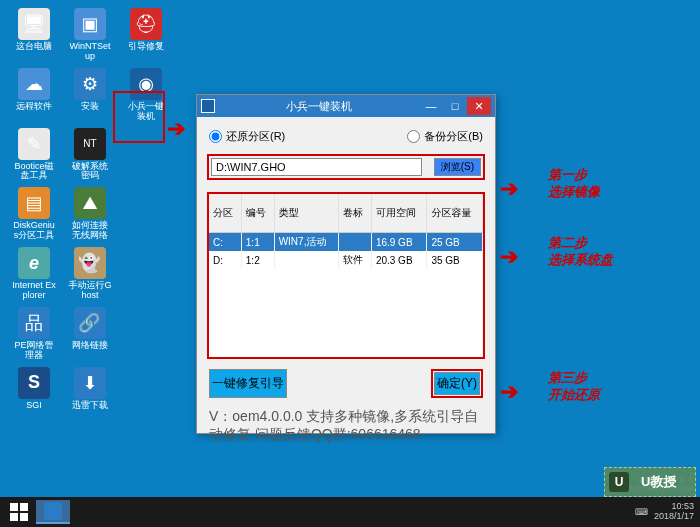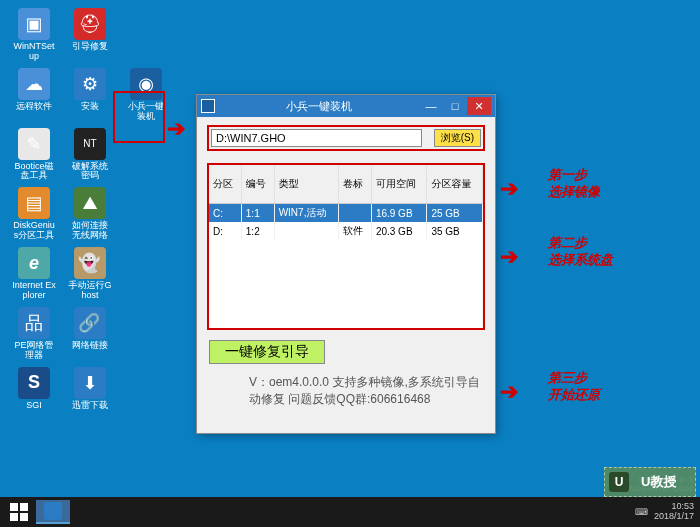--- a/index.html
+++ b/index.html
@@ -40,35 +40,35 @@
 .titlebar .wclose { background: #d03030; color: #fff; }
 
 .win-body { padding: 8px 10px; font-size: 11px; }
 .radios { display: flex; justify-content: space-between; margin: 4px 2px 10px; }
 .radios label { display: flex; align-items: center; gap: 4px; cursor: pointer; }
 .radios input { cursor: pointer; }
 
 .field-label { font-size: 11px; margin: 4px 0; }
 .path-row { display: flex; gap: 12px; border: 2px solid #d00000; padding: 2px; margin-bottom: 12px; }
 .path-input { flex: 1; height: 18px; border: 1px solid #888; font-size: 11px; padding: 0 4px; background: #fff; }
-.browse-btn { height: 18px; font-size: 10px; padding: 0 6px; border: 1px solid #888; background: #fde047; cursor: pointer; }
+.browse-btn { height: 18px; font-size: 10px; padding: 0 6px; border: 1px solid #888; background: #3b82f6; cursor: pointer; }
 
 .table-box { border: 2px solid #d00000; margin-top: 10px; }
 .tbl { width: 100%; border-collapse: collapse; font-size: 10px; background: #fff; }
 .tbl th { background: #f0f0f0; border-bottom: 1px solid #ccc; padding: 12px 4px; font-weight: normal; text-align: left; border-right: 1px solid #e0e0e0; }
 .tbl td { padding: 2px 4px; border-right: 1px solid #f0f0f0; }
 .tbl tr.selrow td { background: #2b7cc4; color: #fff; }
 .tbl-body-space { height: 88px; background: #fff; }
 
 .bottom-btns { display: flex; justify-content: space-between; margin-top: 10px; padding: 0 2px; }
-.bottom-btns button { font-size: 14px; padding: 2px 15px; border: 1px solid #888; background: #bef264; cursor: pointer; }
+.bottom-btns button { font-size: 12px; padding: 2px 2px; border: 1px solid #888; background: #0ea5e9; cursor: pointer; }
 .ok-wrap { border: 2px solid #d00000; padding: 1px; }
 .ok-wrap button { margin: 0; }
 
-.status-line { font-size: 12px; color: #555; margin-top: 8px; padding: 2px; margin-left: 40px; }
+.status-line { font-size: 14px; color: #555; margin-top: 8px; padding: 2px; }
 
 
 .anno { position: absolute; color: #d00000; font-size: 13px; font-weight: bold; font-style: italic; text-align: left; line-height: 1.3; z-index: 6; }
 .anno .arrow-r { position: absolute; font-size: 22px; font-style: normal; }
 .anno1 { top: 167px; left: 548px; }
 .anno1 .arrow-r { left: -48px; top: 8px; }
 .anno2 { top: 235px; left: 548px; }
 .anno2 .arrow-r { left: -48px; top: 8px; }
 .anno3 { top: 370px; left: 548px; }
 .anno3 .arrow-r { left: -48px; top: 8px; }
@@ -91,20 +91,24 @@
 .ulogo { position: absolute; right: 4px; bottom: 30px; width: 92px; height: 30px; background: rgba(90,140,90,0.85); display: flex; align-items: center; padding: 0 4px; z-index: 9; border: 1px dashed #aac8aa; }
 .ulogo .u { width: 20px; height: 20px; background: #2a4a2a; color: #fff; font-weight: bold; font-size: 12px; display: flex; align-items: center; justify-content: center; border-radius: 3px; }
 .ulogo .ut { color: #ffffff; font-size: 13px; font-weight: bold; margin-left: 12px; }
 </style>
 </head>
 <body>
 
 <div class="desktop-icons">
   <div class="icon-row">
     <div class="desktop-icon">
+        <div class="ic ic-white">🖥</div>
+        <div class="lbl">这台电脑</div>
+      </div>
+    <div class="desktop-icon">
         <div class="ic ic-blue1">▣</div>
         <div class="lbl">WinNTSetup</div>
       </div>
     <div class="desktop-icon">
         <div class="ic ic-red">⛑</div>
         <div class="lbl">引导修复</div>
       </div>
   </div>
   <div class="icon-row">
     <div class="desktop-icon">
@@ -179,20 +183,30 @@
   <div class="titlebar">
     <div class="ticon"></div>
     <div class="ttitle">小兵一键装机</div>
     <div class="wbtns">
       <div class="wbtn wmin">—</div>
       <div class="wbtn wmax">□</div>
       <div class="wbtn wclose">✕</div>
     </div>
   </div>
   <div class="win-body">
+    <div class="radios">
+      <label>
+          <input type="radio" checked="" style="">
+          <span>还原分区(R)</span>
+        </label>
+      <label>
+          <input type="radio" style="">
+          <span>备份分区(B)</span>
+        </label>
+    </div>
     <div class="path-row">
       <input class="path-input" value="D:\WIN7.GHO" style="">
       <button class="browse-btn">浏览(S)</button>
     </div>
 
     <div class="table-box">
       <table class="tbl">
         <thead>
             <tr>
           <th>分区</th>
@@ -222,20 +236,23 @@
           </tr>
           <tr>
               <td colspan="6" class="tbl-body-space"></td>
             </tr>
         </tbody>
       </table>
     </div>
 
     <div class="bottom-btns">
       <button>一键修复引导</button>
+      <span class="ok-wrap">
+        <button>确定(Y)</button>
+      </span>
     </div>
 
     <div class="status-line">V：oem4.0.0.0    支持多种镜像,多系统引导自动修复 问题反馈QQ群:606616468</div>
   </div>
 </div>
 
 <div class="anno anno1">
   <span class="arrow-r">➔</span>
   <div>第一步</div>
   <div>选择镜像</div>

